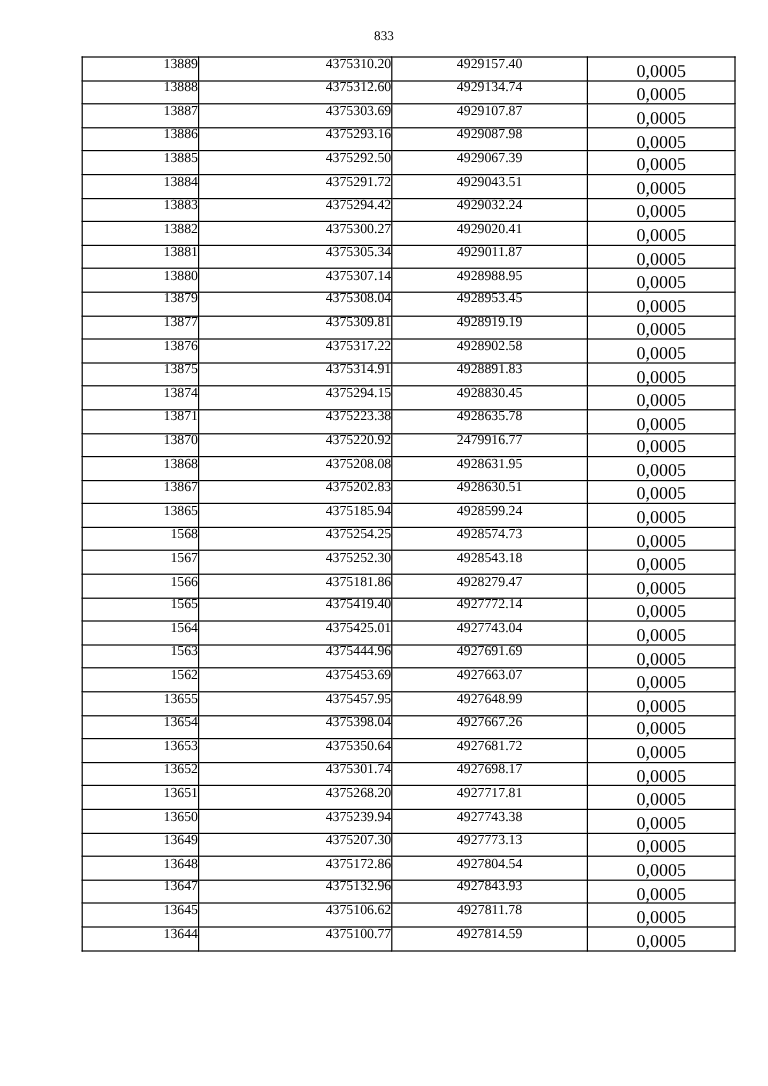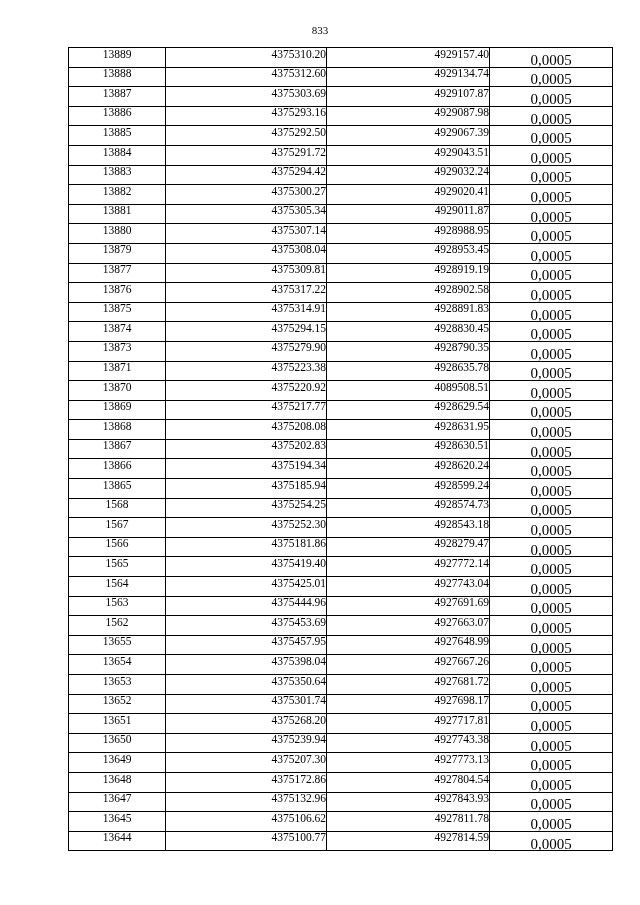--- a/index.html
+++ b/index.html
@@ -47,29 +47,29 @@
     height: 18.6px;
     padding: 0;
     font-size: 11.5px;
     font-family: "Liberation Serif", serif;
     vertical-align: middle;
     line-height: 1;
     position: relative;
   }
   td.c-id {
     width: 96px;
-    text-align: center;
+    text-align: right;
   }
   td.c-x {
     width: 160px;
     text-align: right;
   }
   td.c-y {
     width: 162px;
-    text-align: right;
+    text-align: center;
   }
   td.c-t {
     width: 122px;
     text-align: center;
   }
   
   td.c-id span, td.c-x span, td.c-y span {
     position: relative;
     top: -3px;
     display: inline-block;
@@ -175,62 +175,44 @@
             <td class="c-y"><span>4928891.83</span></td>
             <td class="c-t"><span>0,0005</span></td>
           </tr>
           <tr>
             <td class="c-id"><span>13874</span></td>
             <td class="c-x"><span>4375294.15</span></td>
             <td class="c-y"><span>4928830.45</span></td>
             <td class="c-t"><span>0,0005</span></td>
           </tr>
           <tr>
-            <td class="c-id"><span>13873</span></td>
-            <td class="c-x"><span>4375279.90</span></td>
-            <td class="c-y"><span>4928790.35</span></td>
-            <td class="c-t"><span>0,0005</span></td>
-          </tr>
-          <tr>
             <td class="c-id"><span>13871</span></td>
             <td class="c-x"><span>4375223.38</span></td>
             <td class="c-y"><span>4928635.78</span></td>
             <td class="c-t"><span>0,0005</span></td>
           </tr>
           <tr>
             <td class="c-id"><span>13870</span></td>
             <td class="c-x"><span>4375220.92</span></td>
-            <td class="c-y"><span>4089508.51</span></td>
-            <td class="c-t"><span>0,0005</span></td>
-          </tr>
-          <tr>
-            <td class="c-id"><span>13869</span></td>
-            <td class="c-x"><span>4375217.77</span></td>
-            <td class="c-y"><span>4928629.54</span></td>
+            <td class="c-y"><span>2479916.77</span></td>
             <td class="c-t"><span>0,0005</span></td>
           </tr>
           <tr>
             <td class="c-id"><span>13868</span></td>
             <td class="c-x"><span>4375208.08</span></td>
             <td class="c-y"><span>4928631.95</span></td>
             <td class="c-t"><span>0,0005</span></td>
           </tr>
           <tr>
             <td class="c-id"><span>13867</span></td>
             <td class="c-x"><span>4375202.83</span></td>
             <td class="c-y"><span>4928630.51</span></td>
             <td class="c-t"><span>0,0005</span></td>
           </tr>
           <tr>
-            <td class="c-id"><span>13866</span></td>
-            <td class="c-x"><span>4375194.34</span></td>
-            <td class="c-y"><span>4928620.24</span></td>
-            <td class="c-t"><span>0,0005</span></td>
-          </tr>
-          <tr>
             <td class="c-id"><span>13865</span></td>
             <td class="c-x"><span>4375185.94</span></td>
             <td class="c-y"><span>4928599.24</span></td>
             <td class="c-t"><span>0,0005</span></td>
           </tr>
           <tr>
             <td class="c-id"><span>1568</span></td>
             <td class="c-x"><span>4375254.25</span></td>
             <td class="c-y"><span>4928574.73</span></td>
             <td class="c-t"><span>0,0005</span></td>

